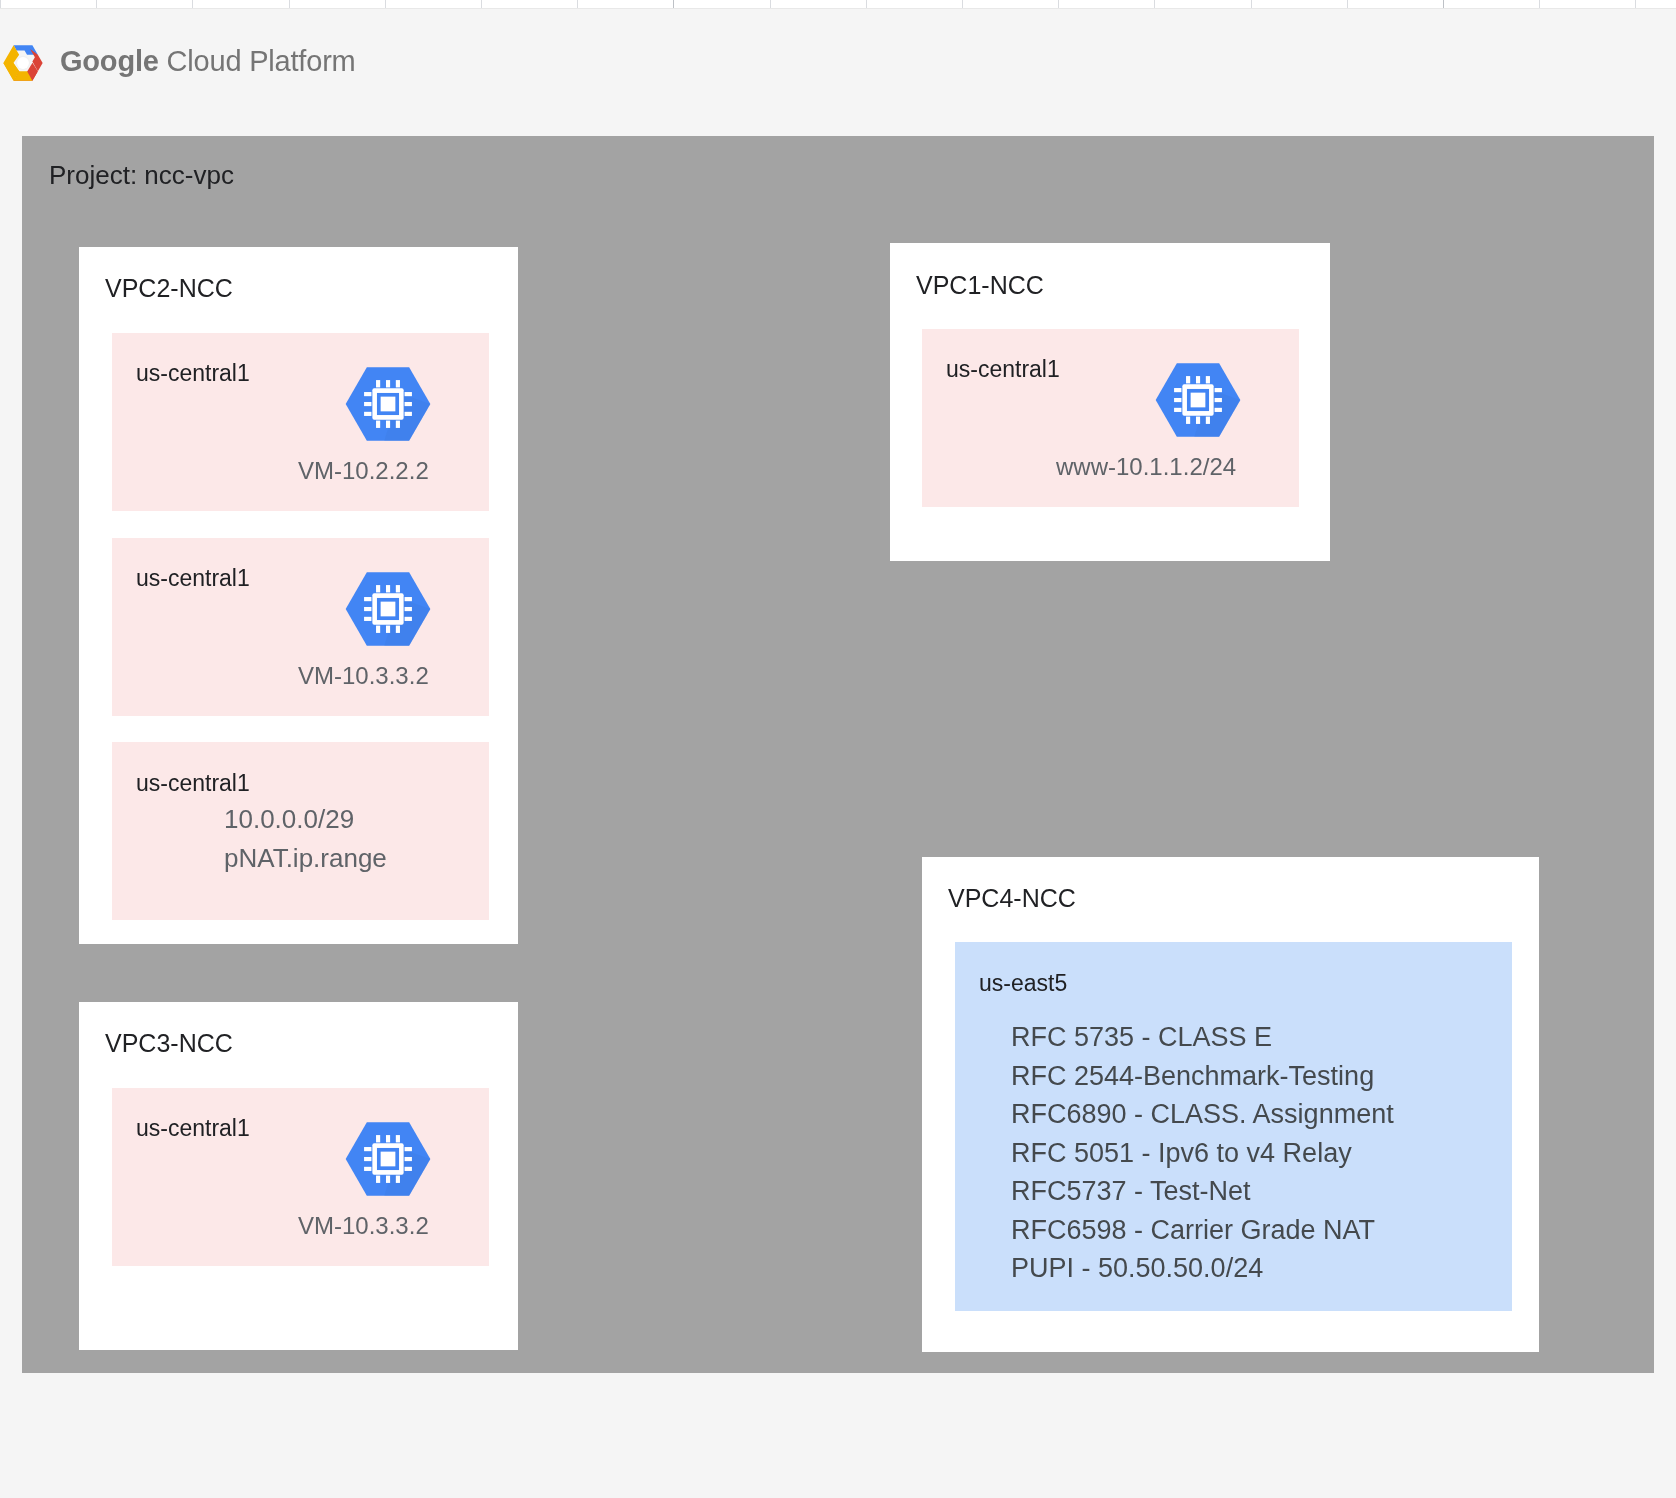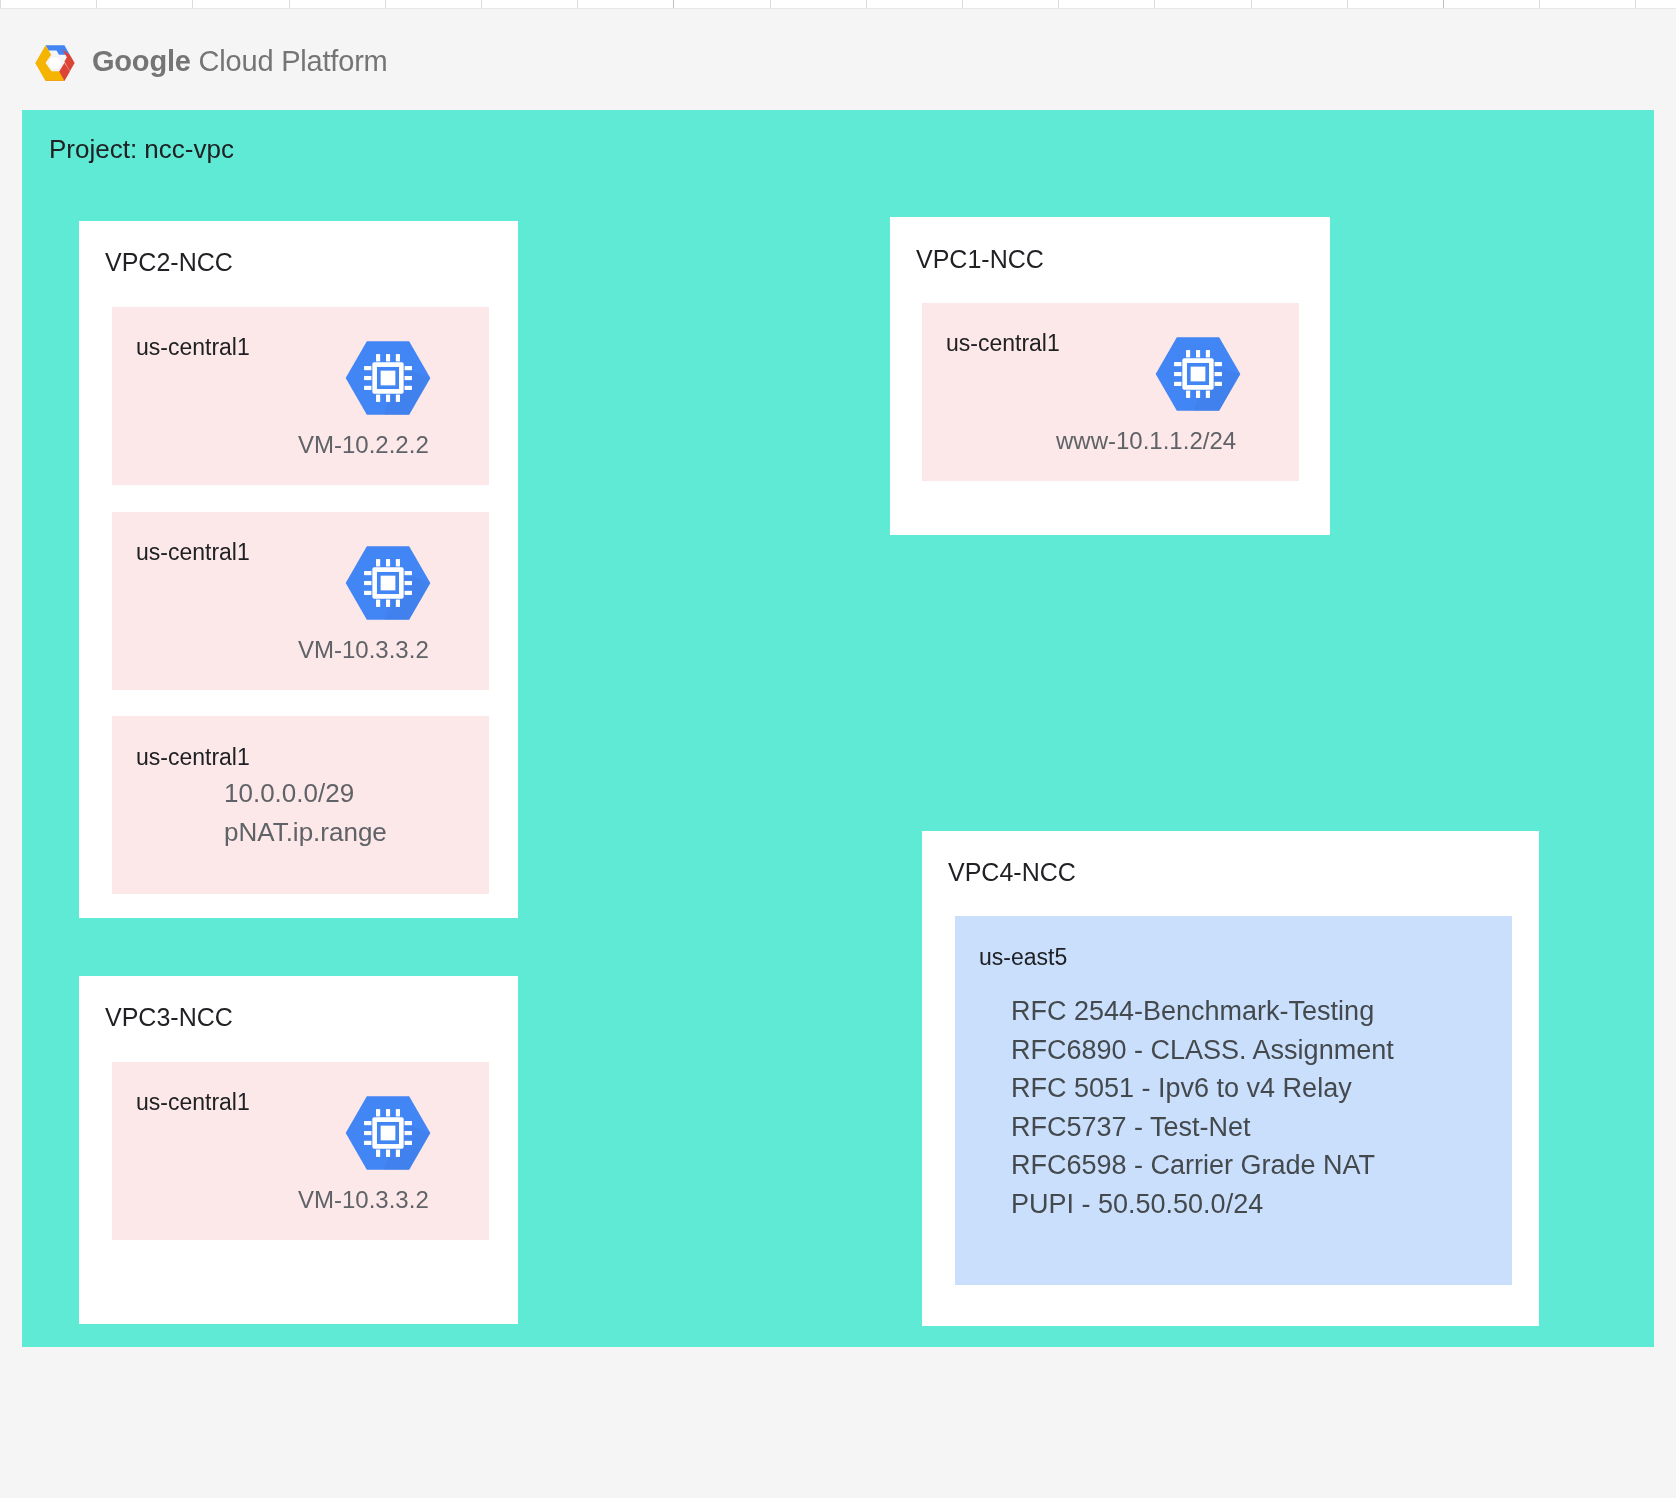--- a/index.html
+++ b/index.html
@@ -27,46 +27,45 @@
     top: 0;
     width: 1px;
     height: 9px;
     background: #dadce0;
   }
   .ruler .tick.major { background: #bdc1c6; }
 
   
   .header {
     position: absolute;
-    top: 9px; left: 10px;
+    top: 9px; left: 0;
     width: 1345px;
     height: 105px;
     background: #f5f5f5;
     display: flex;
     align-items: center;
-    padding-left: 22px;
   }
   .logo-wrap { display: flex; align-items: center; gap: 14px; }
   .logo-mark { width: 46px; height: 46px; display: block; }
   .logo-text {
     font-size: 29px;
     color: #757575;
     letter-spacing: -0.2px;
     white-space: nowrap;
   }
   .logo-text b { font-weight: 700; color: #757575; }
 
   
   .project {
     position: absolute;
     left: 22px;
-    top: 110px;
+    top: 136px;
     width: 1632px;
     height: 1237px;
-    background: #5eead4;
+    background: #a3a3a3;
   }
   .project-title {
     position: absolute;
     left: 27px;
     top: 24px;
     font-size: 26px;
     color: #202124;
   }
 
   
@@ -286,20 +285,21 @@
       <div class="vm-caption" style="left:134px; top:124px;">www-10.1.1.2/24</div>
     </div>
   </div>
 
   <div class="vpc" style="left:868px; top:721px; width:617px; height:495px;margin-left:32px;">
     <div class="vpc-title" style="left:26px; top:27px;">VPC4-NCC</div>
 
     <div class="region blue" style="left:33px; top:85px; width:557px; height:369px;">
       <div class="region-label" style="left:24px; top:28px;">us-east5</div>
       <div class="rfc-list" style="left:56px; top:76px;">
+        <div>RFC 5735 - CLASS E</div>
         <div>RFC 2544-Benchmark-Testing</div>
         <div>RFC6890 - CLASS. Assignment</div>
         <div>RFC 5051 - Ipv6 to v4 Relay</div>
         <div>RFC5737 - Test-Net</div>
         <div>RFC6598 - Carrier Grade NAT</div>
         <div>PUPI - 50.50.50.0/24</div>
       </div>
     </div>
   </div>
 

